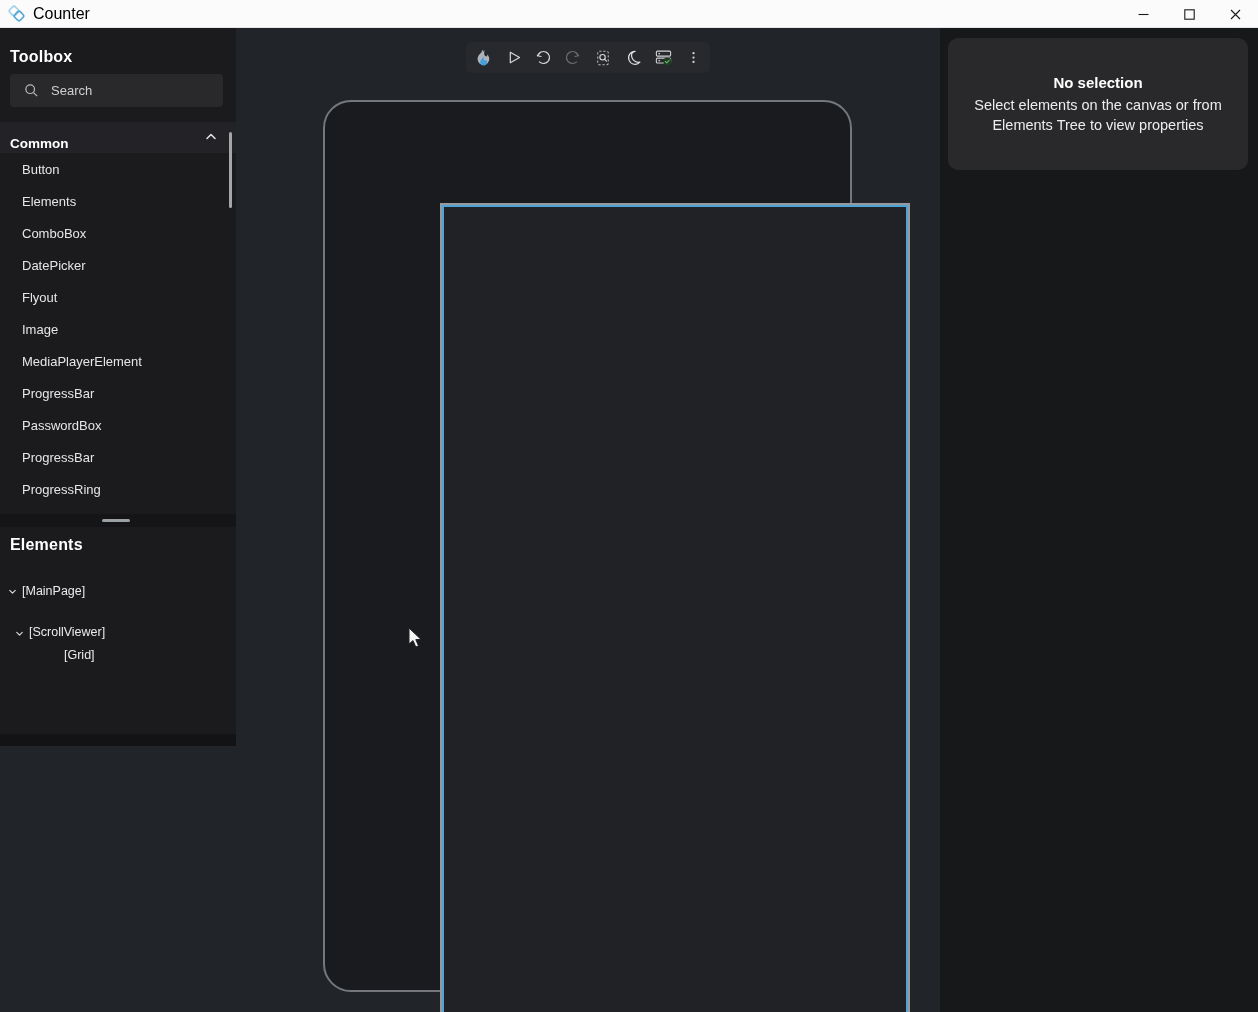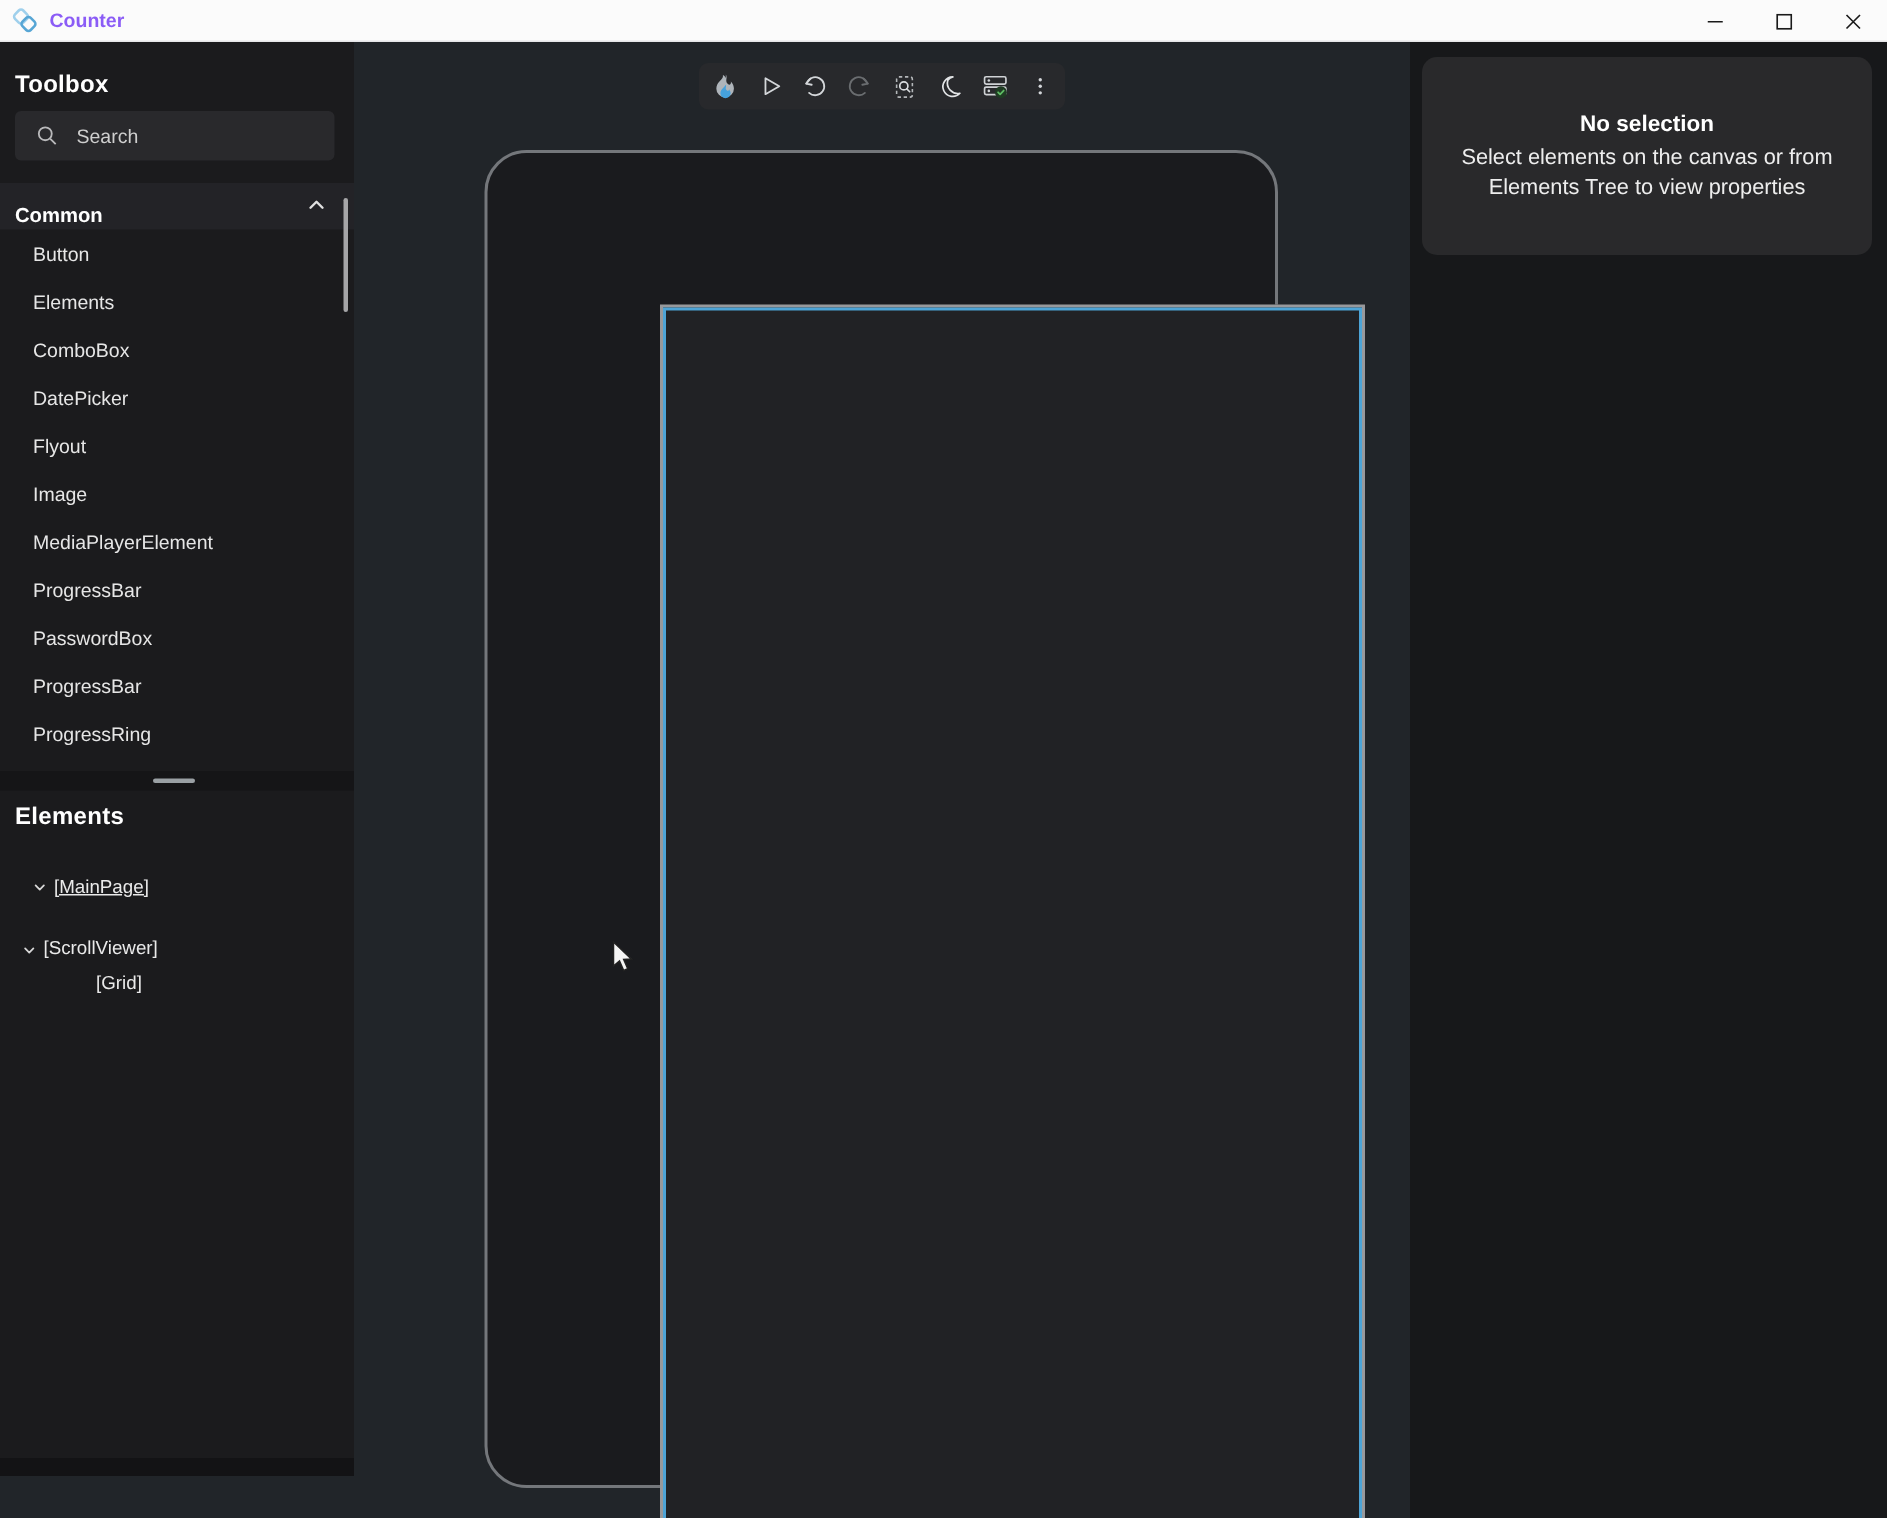--- a/index.html
+++ b/index.html
@@ -4,27 +4,27 @@
 <style>
   * { margin:0; padding:0; box-sizing:border-box; }
   html,body { background:#000; }
   body { font-family:"Liberation Sans", sans-serif; }
   .app { position:relative; width:1258px; height:1012px; overflow:hidden; background:#212529; }
 
   
   .titlebar { position:absolute; top:0; left:0; width:1258px; height:28px; background:#fbfbfb;
               border-bottom:1px solid #e6e6e8; display:flex; align-items:center; z-index:30; }
   .titlebar .logo { margin-left:8px; display:flex; align-items:center; }
-  .titlebar .title { margin-left:8px; font-size:13px; color:#8b5cf6;font-weight:bold; }
+  .titlebar .title { margin-left:8px; font-size:16px; color:#000000; }
   .win-controls { position:absolute; right:0; top:0; height:28px; display:flex; }
   .win-btn { width:46px; height:28px; display:flex; align-items:center; justify-content:center;
              background:transparent; border:none; cursor:default; }
 
   
-  .sidebar { position:absolute; top:28px; left:0; width:236px; height:956px; background:#1b1b1d; z-index:10; }
+  .sidebar { position:absolute; top:28px; left:0; width:236px; height:718px; background:#1b1b1d; z-index:10; }
   .panel-title { position:absolute; left:10px; font-size:16px; font-weight:bold; color:#ffffff; letter-spacing:.2px; }
   .toolbox-title { top:20px; }
   .searchbox { position:absolute; top:46px; left:10px; width:213px; height:33px; background:#29292c;
                border-radius:4px; display:flex; align-items:center; padding-left:14px; }
   .searchbox input { background:transparent; border:none; outline:none; color:#e2e2e2; font-size:13px;
                      margin-left:12px; width:160px; font-family:"Liberation Sans", sans-serif; }
   .searchbox input::placeholder { color:#cfcfcf; opacity:1; }
   .section-header { position:absolute; top:94px; left:0; width:236px; height:31px; background:#232327;
                     display:flex; align-items:center; }
   .section-header .lbl { margin-left:10px; font-size:13.5px; font-weight:bold; color:#ffffff;margin-top:12px; }
@@ -33,21 +33,21 @@
   .tb-item { height:32px; line-height:32px; padding-left:22px; font-size:13px; color:#e6e6e6; }
   .vscroll-thumb { position:absolute; top:104px; left:229px; width:3px; height:76px; background:#a6a6a8; border-radius:2px; }
 
   .splitter { position:absolute; top:486px; left:0; width:236px; height:13px; background:#151517; }
   .splitter .grip { position:absolute; left:102px; top:5px; width:28px; height:3px; background:#9aa0a4; border-radius:2px; }
 
   .elements-title { top:508px; }
   .tree { position:absolute; top:547px; left:0; width:236px; }
   .tree-row { height:32px; display:flex; align-items:center; color:#eaeaea; font-size:12.5px; }
   .tree-row .chev { width:11px; height:11px; margin-right:4px; flex:0 0 auto; }
-  .tree-row.lvl0 { padding-left:21px;text-decoration:underline; }
+  .tree-row.lvl0 { padding-left:7px; }
   .tree-row.lvl1 { padding-left:14px;align-items:flex-end; }
   .tree-row.lvl2 { padding-left:64px; }
   .sidebar-footer { position:absolute; bottom:0; left:0; width:236px; height:12px; background:#131315; }
 
   
   .canvas { position:absolute; top:28px; left:236px; width:704px; height:984px; background:#212529; }
   .toolbar-pill { position:absolute; top:14px; left:230px; width:244px; height:31px; background:#28292c;
                   border-radius:6px; display:flex; align-items:center; justify-content:center; }
   .tool-btn { width:30px; height:31px; display:flex; align-items:center; justify-content:center;
               background:transparent; border:none; cursor:default; }

